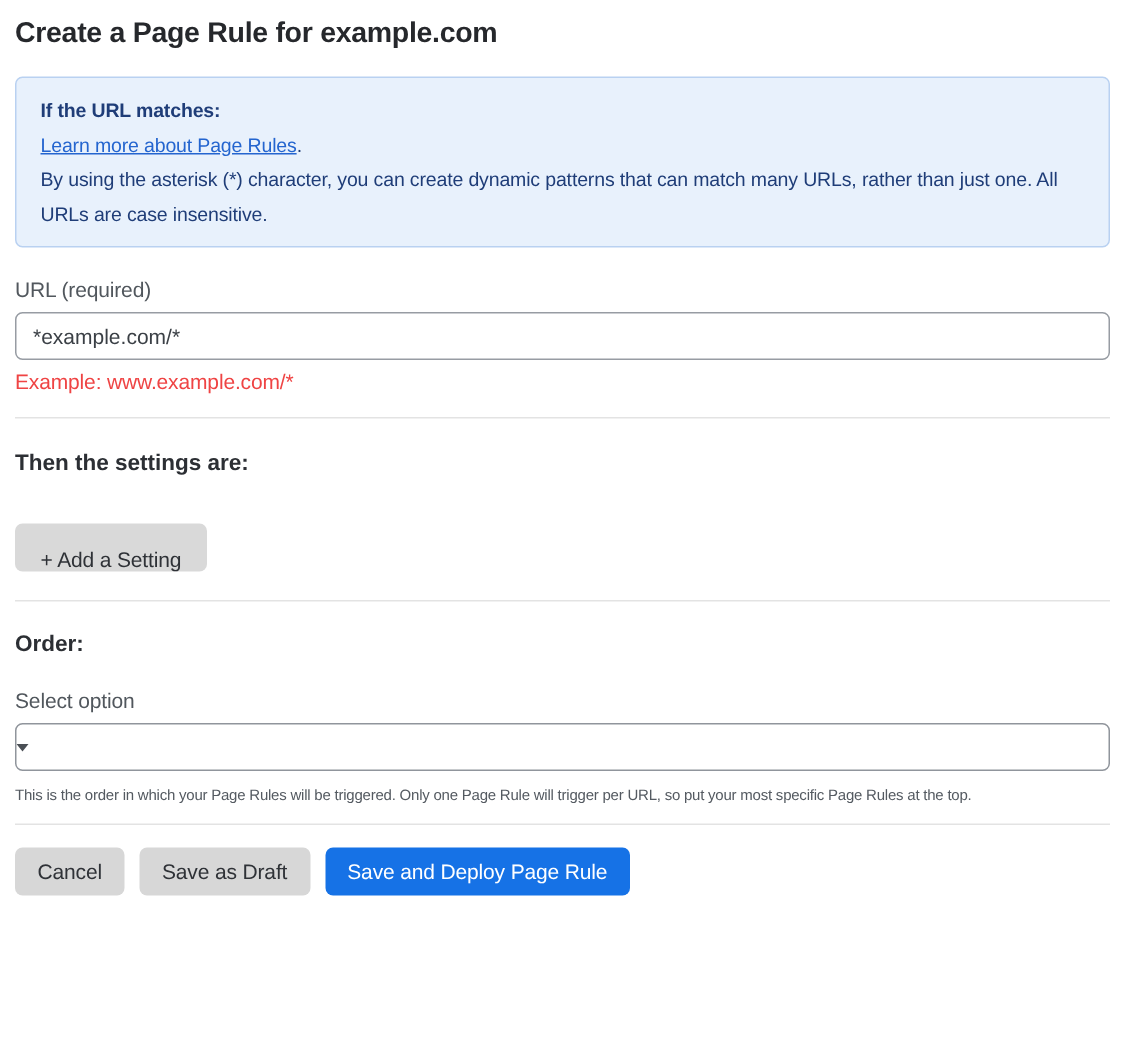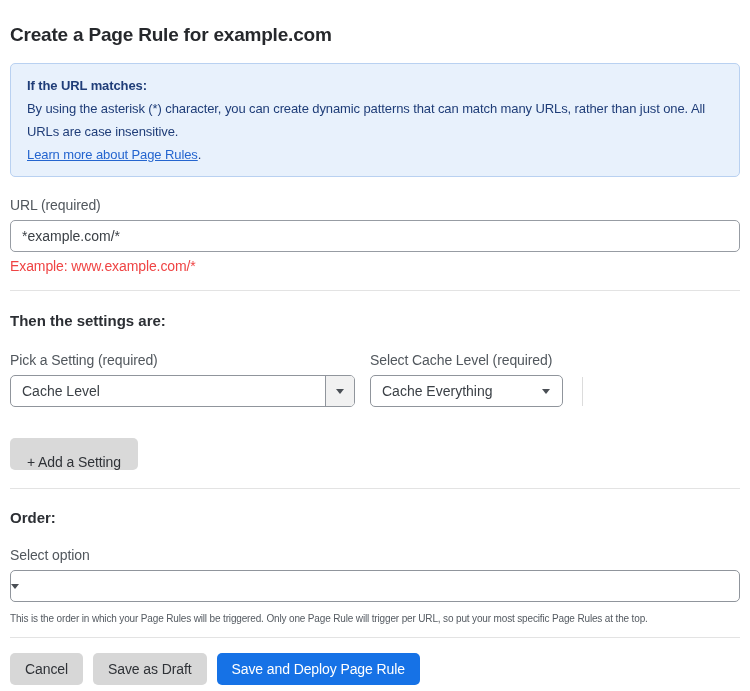--- a/index.html
+++ b/index.html
@@ -13,21 +13,21 @@
     height: 691px;
     padding: 12px 10px;
     position: relative;
     overflow: hidden;
   }
   .page-title {
     font-size: 19px;
     font-weight: bold;
     color: #26282c;
     letter-spacing: -0.2px;
-    margin: 12px 0 17px 0;
+    margin: 0 0 17px 0;
     line-height: 22px;
   }
   .info-box {
     background: #e8f1fc;
     border: 1px solid #b9d1f1;
     border-radius: 5px;
     padding: 10px 16px;
     color: #1f3d78;
     font-size: 13px;
     line-height: 23px;
@@ -182,51 +182,32 @@
 </style>
 </head>
 <body>
 
 <div class="page">
 
   <h1 class="page-title">Create a Page Rule for example.com</h1>
 
   <div class="info-box">
     <div class="info-heading">If the URL matches:</div>
+    <div><a class="info-link">Learn more about Page Rules</a><span>.</span></div>
     <div>By using the asterisk (*) character, you can create dynamic patterns that can match many URLs, rather than just one. All URLs are case insensitive.</div>
-    <div><a class="info-link">Learn more about Page Rules</a><span>.</span></div>
   </div>
 
   <div class="field-label">URL (required)</div>
   <input type="text" class="text-input" value="*example.com/*" style="">
   <div class="help-text">Example: www.example.com/*</div>
 
   <hr class="divider">
 
   <div class="section-heading">Then the settings are:</div>
 
-  <div class="pickers-row">
-    <div class="picker-col-wide">
-      <div class="field-label">Pick a Setting (required)</div>
-      <div class="select-like">
-        <span class="value">Cache Level</span>
-        <span class="caret-box">
-            <span class="caret"></span>
-          </span>
-      </div>
-    </div>
-    <div class="picker-col-narrow">
-      <div class="field-label">Select Cache Level (required)</div>
-      <div class="select-like">
-        <span class="value">Cache Everything</span>
-        <span class="caret caret-plain"></span>
-      </div>
-    </div>
-    <div class="ghost-divider"></div>
-  </div>
 
   <button class="add-setting-btn">+ Add a Setting</button>
 
   <hr class="divider" style="margin-top:17px;">
 
   <div class="section-heading order-heading">Order:</div>
 
   <div class="field-label order-label">Select option</div>
   <div class="select-like">
     <span class="caret caret-plain"></span>

